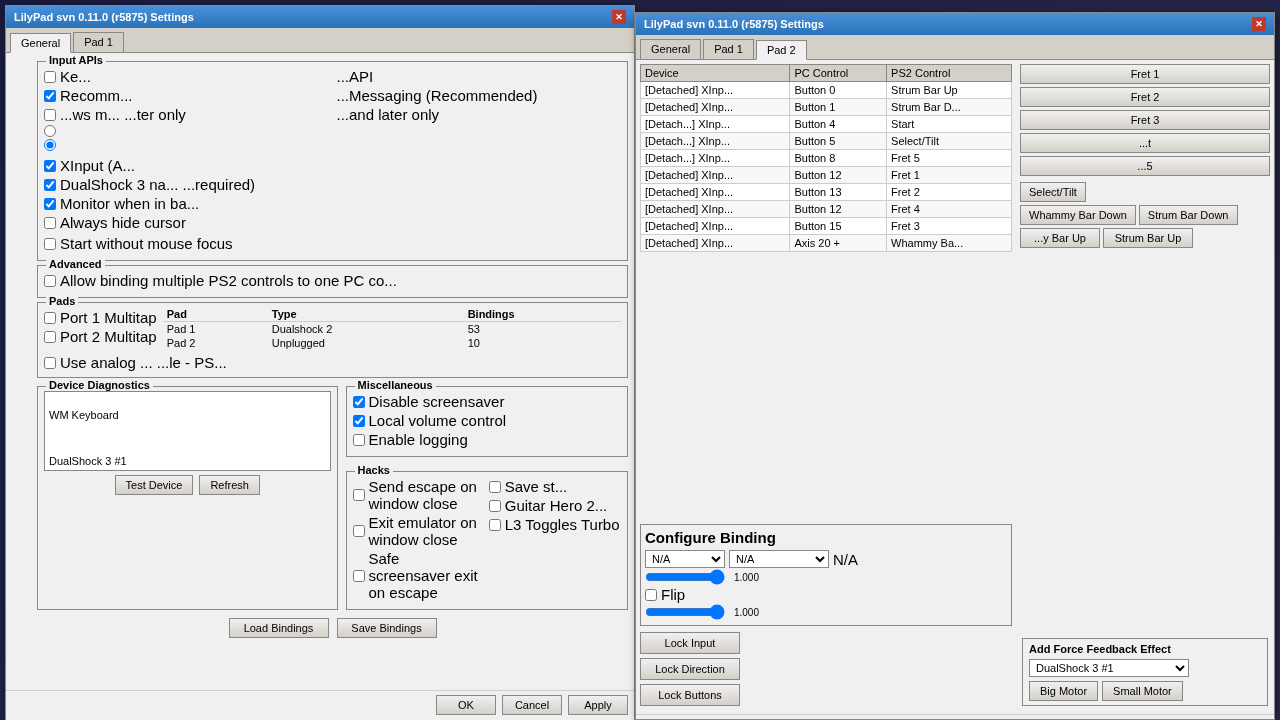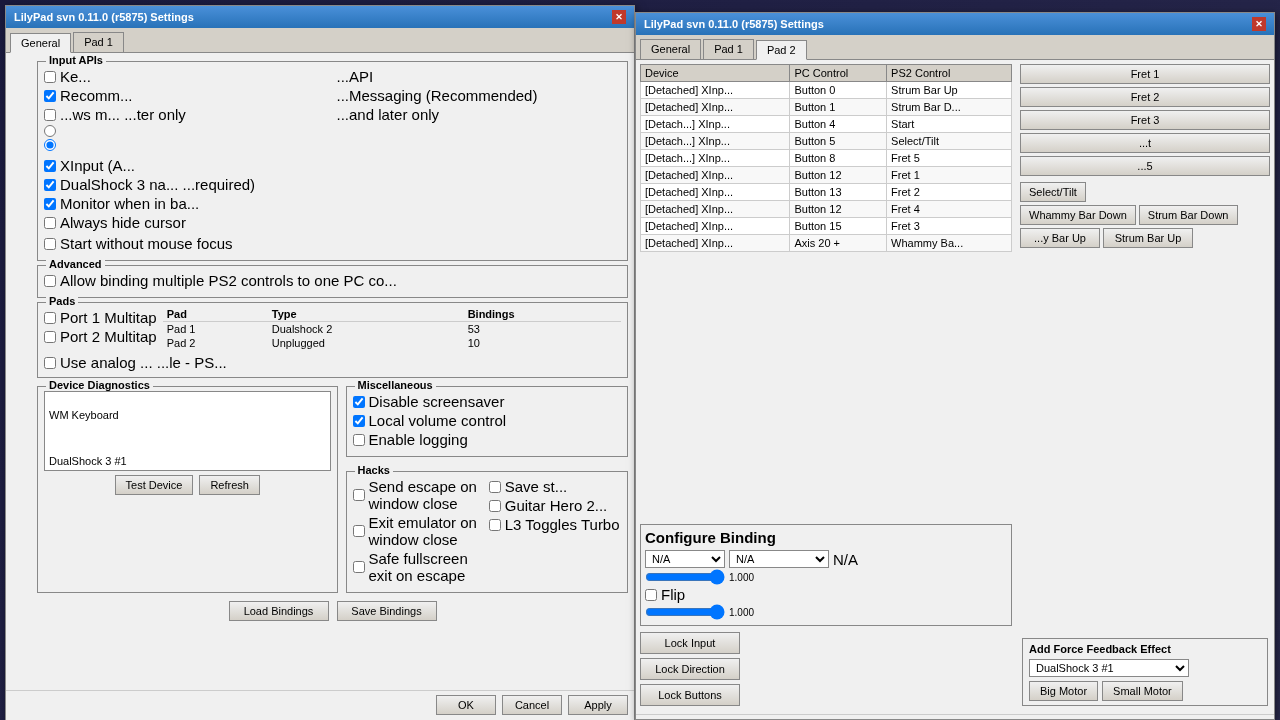--- a/index.html
+++ b/index.html
@@ -367,21 +367,21 @@
     .slider-row {
       display: flex;
       align-items: center;
       gap: 4px;
       margin: 2px 0;
     }
 
     .slider-val {
       font-size: 10px;
       min-width: 30px;
-      text-align: left;
+      text-align: right;
     }
 
     .lock-buttons-col {
       display: flex;
       flex-direction: column;
       gap: 4px;
       margin: 4px 0;
     }
 
     .motor-buttons {
@@ -579,21 +579,21 @@
                 <div class="row">
                     <input type="checkbox" style="">
                     <span class="label">Send escape on window close</span>
                   </div>
                 <div class="row">
                     <input type="checkbox" style="">
                     <span class="label">Exit emulator on window close</span>
                   </div>
                 <div class="row">
                     <input type="checkbox" style="">
-                    <span class="label">Safe fullscreen exit on escape</span>
+                    <span class="label">Safe screensaver exit on escape</span>
                   </div>
               </div>
               <div style="flex:1;">
                 <div class="row">
                     <input type="checkbox" style="">
                     <span class="label">Save st...</span>
                   </div>
                 <div class="row">
                     <input type="checkbox" style="">
                     <span class="label">Guitar Hero 2...</span>

